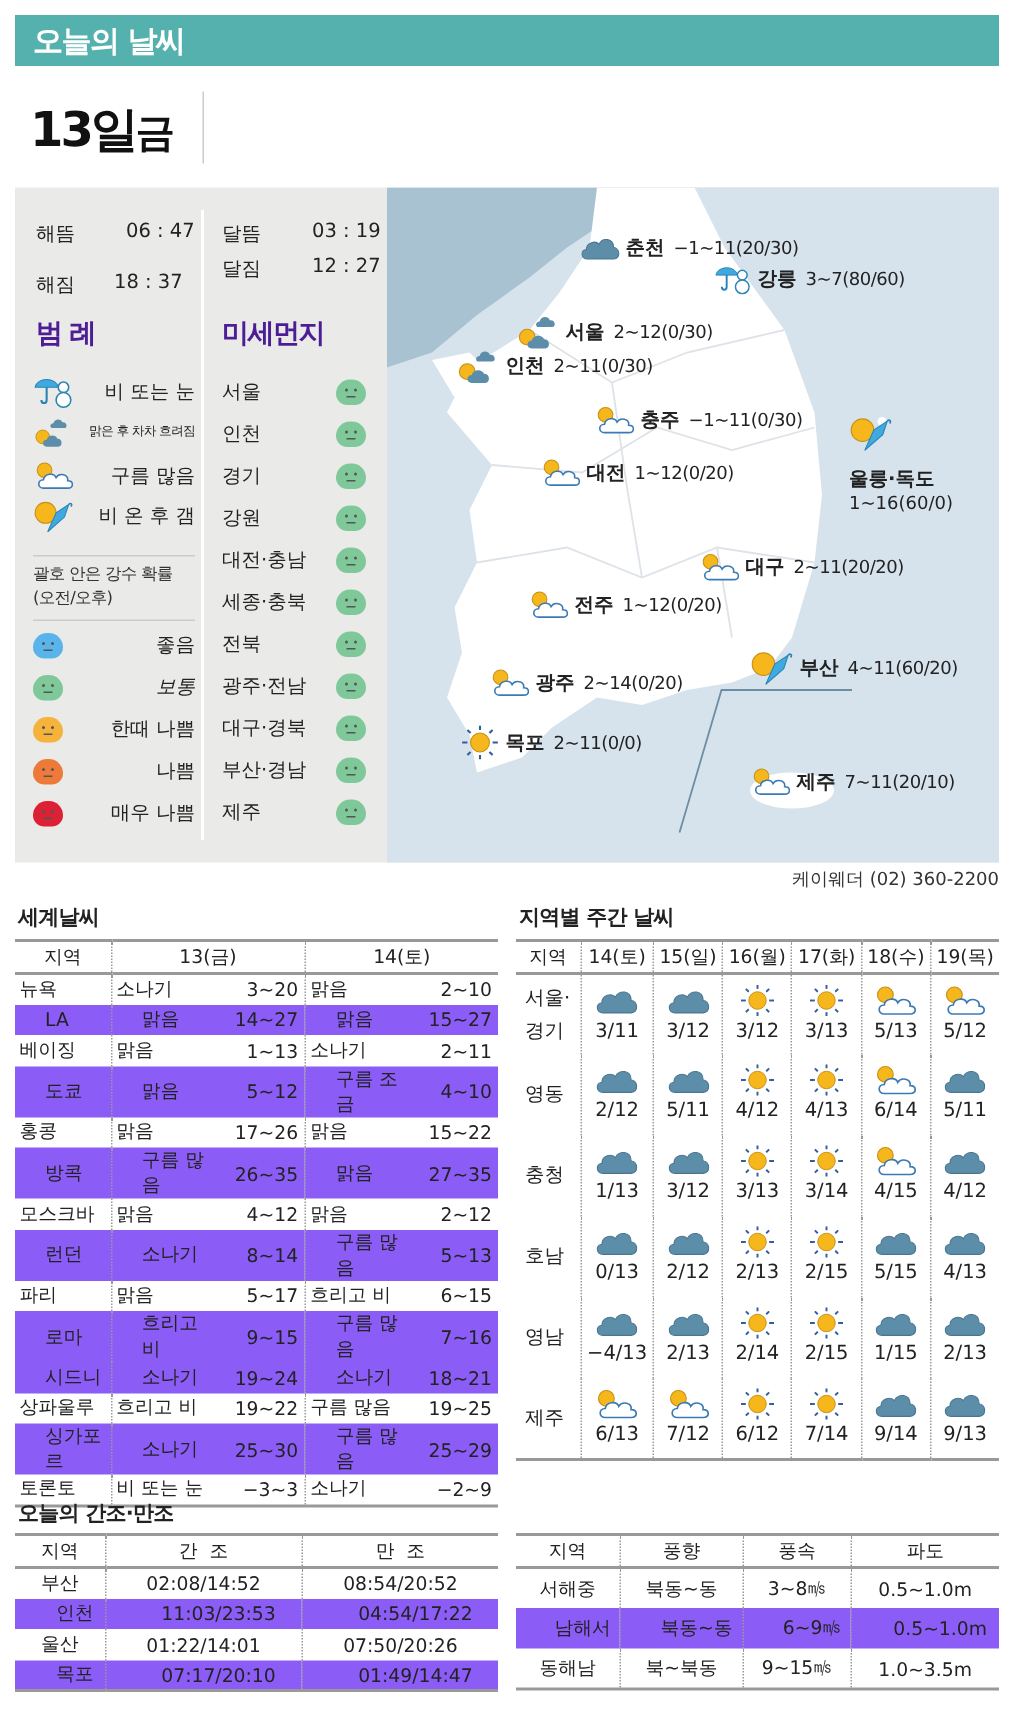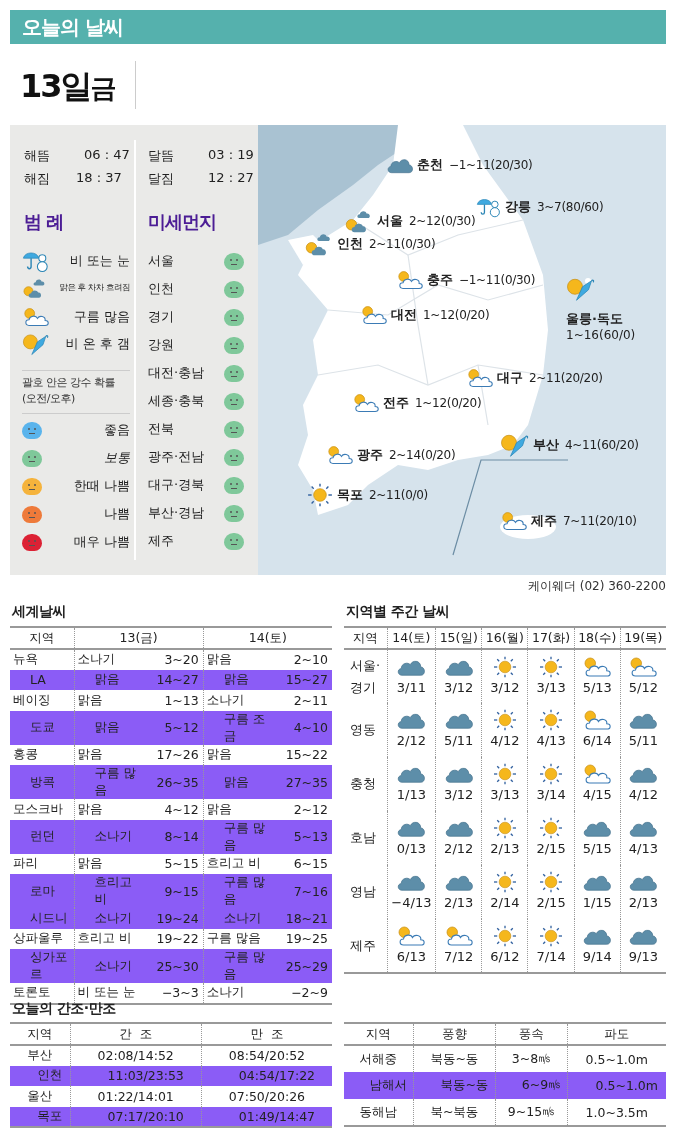--- a/index.html
+++ b/index.html
@@ -100,21 +100,21 @@
   <div class="date-sep"></div>
 </div>
 
 <div class="panel">
   <div class="col-sep"></div>
 
   <div class="sun-row" style="left:14px;top:22px;">
     <span class="k">해뜸</span>
     <span>06 : 47</span>
   </div>
-  <div class="sun-row" style="left:14px;top:45px;gap:12px;">
+  <div class="sun-row" style="left:14px;top:56px;gap:12px;">
     <span class="k">해짐</span>
     <span>18 : 37</span>
   </div>
   <div class="sun-row" style="left:138px;top:22px;">
     <span class="k">달뜸</span>
     <span>03 : 19</span>
   </div>
   <div class="sun-row" style="left:138px;top:45px;">
     <span class="k">달짐</span>
     <span>12 : 27</span>
@@ -240,21 +240,21 @@
     </svg>
 
     <div class="city" style="left:128px;top:30px;">
       <svg width="28" height="20">
           <use href="#i-cloudy"></use>
         </svg>
       <span class="nm">춘천</span>
       <span class="val">−1~11</span>
         <span class="val">(20/30)</span>
     </div>
-    <div class="city" style="left:218px;top:71px;">
+    <div class="city" style="left:218px;top:50px;">
       <svg width="26" height="22">
           <use href="#i-rain-or-snow"></use>
         </svg>
       <span class="nm">강릉</span>
       <span class="val">3~7</span>
         <span class="val">(80/60)</span>
     </div>
     <div class="city" style="left:86px;top:83px;">
       <svg width="30" height="26">
           <use href="#i-clear-then-cloudy"></use>
@@ -409,21 +409,21 @@
       <tr class="alt">
         <td class="l">런던</td>
         <td class="l dotl">소나기</td>
         <td class="r">8~14</td>
         <td class="l dotl">구름 많음</td>
         <td class="r">5~13</td>
       </tr>
       <tr>
         <td class="l">파리</td>
         <td class="l dotl">맑음</td>
-        <td class="r">5~15</td>
+        <td class="r">5~17</td>
         <td class="l dotl">흐리고 비</td>
         <td class="r">6~15</td>
       </tr>
       <tr class="alt">
         <td class="l">로마</td>
         <td class="l dotl">흐리고 비</td>
         <td class="r">9~15</td>
         <td class="l dotl">구름 많음</td>
         <td class="r">7~16</td>
       </tr>

